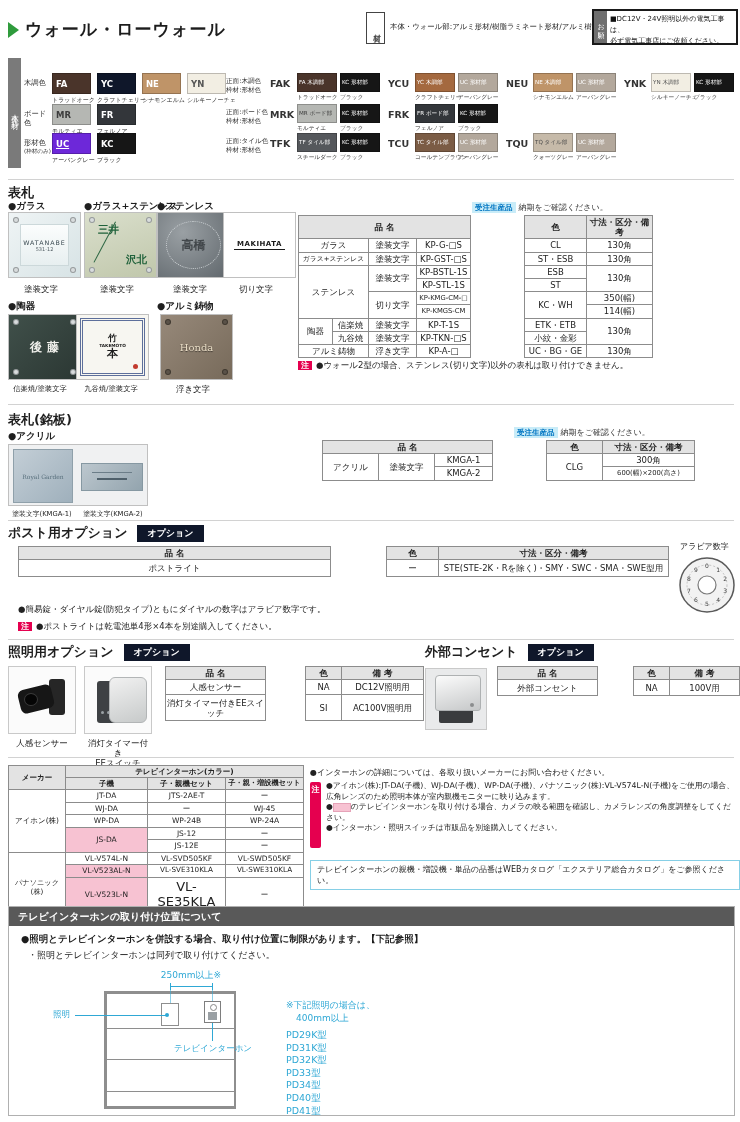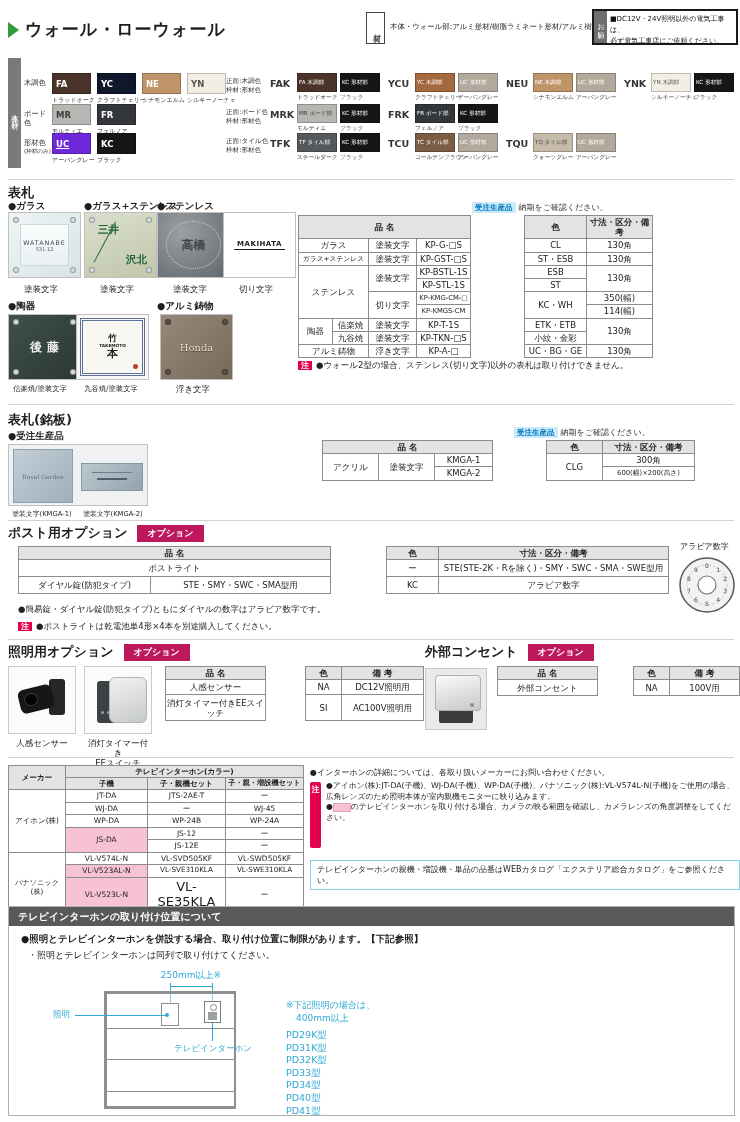--- a/index.html
+++ b/index.html
@@ -27,21 +27,21 @@
   .combo-head{width:44px;font-size:6.6px;line-height:1.35;color:#333;padding-top:4px;}
   .combos{display:flex;gap:8px;}
   .combo{display:flex;gap:3px;}
   .ccode{font-size:9.5px;font-weight:600;color:#333;padding-top:5px;width:24px;}
   .cwrap{width:40px;}
   .ctile{height:19px;display:flex;align-items:center;padding-left:2px;font-size:5.6px;box-sizing:border-box;box-shadow:inset 0 0 0 1px rgba(0,0,0,.22);}
   .cname{font-size:5.7px;color:#333;white-space:nowrap;margin-top:2px;}
   
   .sec-head{position:absolute;display:flex;align-items:center;gap:10px;}
   .sec-title{font-size:13px;font-weight:bold;color:#1f1f1f;}
-  .opt-badge{background:#be185d;color:#fff;font-size:9px;font-weight:bold;padding:2px 10px;}
+  .opt-badge{background:#0f172a;color:#fff;font-size:9px;font-weight:bold;padding:2px 10px;}
   .bullet{position:absolute;font-size:9.5px;font-weight:bold;color:#1f1f1f;}
   .caption{position:absolute;font-size:8.5px;color:#222;text-align:center;}
   .order-line{position:absolute;font-size:8px;color:#333;}
   .order-badge{background:#c9ecf8;color:#0075c2;font-size:7.5px;font-weight:bold;padding:1px 3px;margin-right:3px;}
   .note-line{position:absolute;font-size:8.5px;color:#222;}
   .note-badge{background:#e5004f;color:#fff;font-size:8px;font-weight:bold;padding:0 3px;margin-right:4px;}
   
   table.cat{position:absolute;border-collapse:collapse;table-layout:fixed;}
   table.cat th,table.cat td{border:1px solid #8c8c8c;font-size:8.5px;text-align:center;padding:1px 1px;color:#222;line-height:1.2;overflow:hidden;}
   table.cat th{background:#e3e3e3;font-weight:bold;}
@@ -396,21 +396,21 @@
   </tbody>
 </table>
 
 <div class="note-line" style="left:298px;top:360px;">
   <span class="note-badge">注</span><span>●ウォール2型の場合、ステンレス(切り文字)以外の表札は取り付けできません。</span>
 </div>
 
 <div class="rule" style="top:404px;"></div>
 
 <div class="abs sec-title" style="left:8px;top:411px;">表札(銘板)</div>
-<div class="bullet" style="left:8px;top:430px;">●受注生産品</div>
+<div class="bullet" style="left:8px;top:430px;">●アクリル</div>
 
 <div class="abs" style="left:8px;top:444px;width:140px;height:62px;border:1px solid #c0c0c0;background:#f0f1f2;box-sizing:border-box;">
   <div style="position:absolute;left:4px;top:4px;width:58px;height:52px;background:linear-gradient(135deg,#c3ced6,#9fb0bc);border:1px solid #8fa0aa;display:flex;align-items:center;justify-content:center;">
     <span style="font-family:'DejaVu Serif',serif;font-size:6px;color:#59707d;">Royal Garden</span>
   </div>
   <div style="position:absolute;left:72px;top:18px;width:60px;height:26px;background:linear-gradient(135deg,#bcc7ce,#93a4ae);border:1px solid #8698a2;">
     <div style="position:absolute;left:10px;top:8px;width:40px;height:1px;background:#6b7d88;"></div>
     <div style="position:absolute;left:15px;top:14px;width:30px;height:2px;background:#4e5f6a;"></div>
   </div>
 </div>
@@ -477,27 +477,20 @@
       <th>色</th>
       <th>寸法・区分・備考</th>
     </tr>
   </thead>
   <tbody>
     <tr style="height:17px;">
         <td colspan="2">ポストライト</td>
         <td class="spacer"></td>
         <td>ー</td>
         <td>STE(STE-2K・Rを除く)・SMY・SWC・SMA・SWE型用</td>
-      </tr>
-    <tr style="height:17px;">
-        <td>ダイヤル錠(防犯タイプ)</td>
-        <td>STE・SMY・SWC・SMA型用</td>
-        <td class="spacer"></td>
-        <td>KC</td>
-        <td>アラビア数字</td>
       </tr>
   </tbody>
 </table>
 
 <div class="note-line" style="left:18px;top:604px;">●簡易錠・ダイヤル錠(防犯タイプ)ともにダイヤルの数字はアラビア数字です。</div>
 <div class="note-line" style="left:18px;top:621px;">
   <span class="note-badge">注</span><span>●ポストライトは乾電池単4形×4本を別途購入してください。</span>
 </div>
 
 <div class="abs" style="left:680px;top:541px;font-size:8px;color:#222;">アラビア数字</div>
@@ -675,20 +668,21 @@
         <td style="font-size:7.5px;">ー</td>
       </tr>
   </tbody>
 </table>
 
 <div class="abs" style="left:310px;top:767px;font-size:8px;color:#222;">●インターホンの詳細については、各取り扱いメーカーにお問い合わせください。</div>
 <div class="abs" style="left:310px;top:782px;width:11px;height:66px;background:#e5004f;border-radius:2px;color:#fff;font-size:8px;font-weight:bold;text-align:center;padding-top:2px;box-sizing:border-box;">注</div>
 <div class="abs" style="left:326px;top:781px;width:410px;font-size:7.8px;line-height:10.6px;color:#222;">
   <div>●アイホン(株):JT-DA(子機)、WJ-DA(子機)、WP-DA(子機)、パナソニック(株):VL-V574L-N(子機)をご使用の場合、広角レンズのため照明本体が室内親機モニターに映り込みます。</div>
   <div><span>●</span><span style="display:inline-block;width:16px;height:7px;background:#f7c2d2;border:1px solid #e6a3b8;vertical-align:middle;"></span><span>のテレビインターホンを取り付ける場合、カメラの映る範囲を確認し、カメラレンズの角度調整をしてください。</span></div>
+  <div>●インターホン・照明スイッチは市販品を別途購入してください。</div>
 </div>
 <div class="abs" style="left:310px;top:860px;border:1px solid #86cfe6;padding:3px 6px;font-size:8px;color:#222;">テレビインターホンの親機・増設機・単品の品番はWEBカタログ「エクステリア総合カタログ」をご参照ください。</div>
 
 <div class="place-box">
   <div class="place-hd">テレビインターホンの取り付け位置について</div>
   <div class="abs" style="left:12px;top:26px;font-size:9.5px;font-weight:bold;color:#1c1c1c;">●照明とテレビインターホンを併設する場合、取り付け位置に制限があります。【下記参照】</div>
   <div class="abs" style="left:19px;top:42px;font-size:9px;color:#222;">・照明とテレビインターホンは同列で取り付けてください。</div>
 
   <div class="wall" style="left:95px;top:84px;width:132px;height:2.5px;"></div>
   <div class="wall" style="left:95px;top:84px;width:2.5px;height:118px;"></div>

